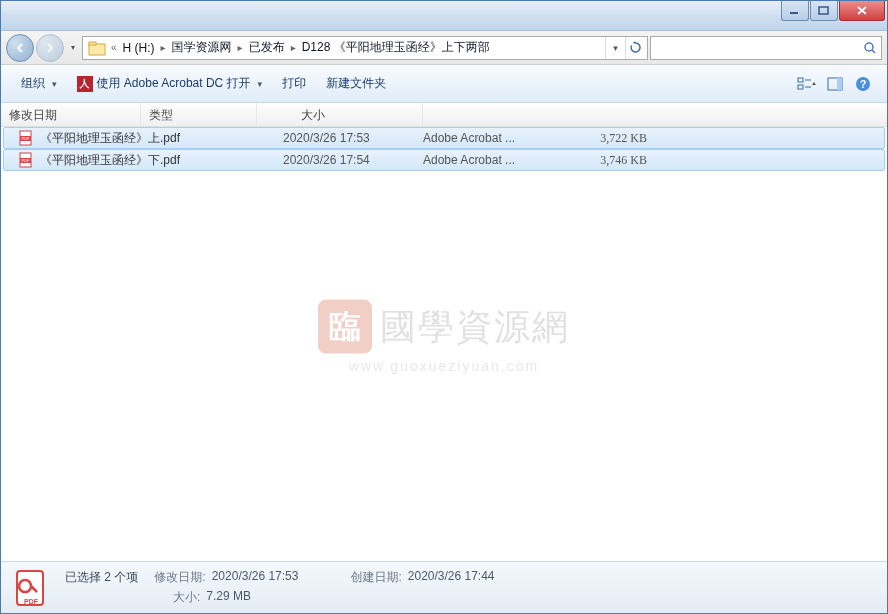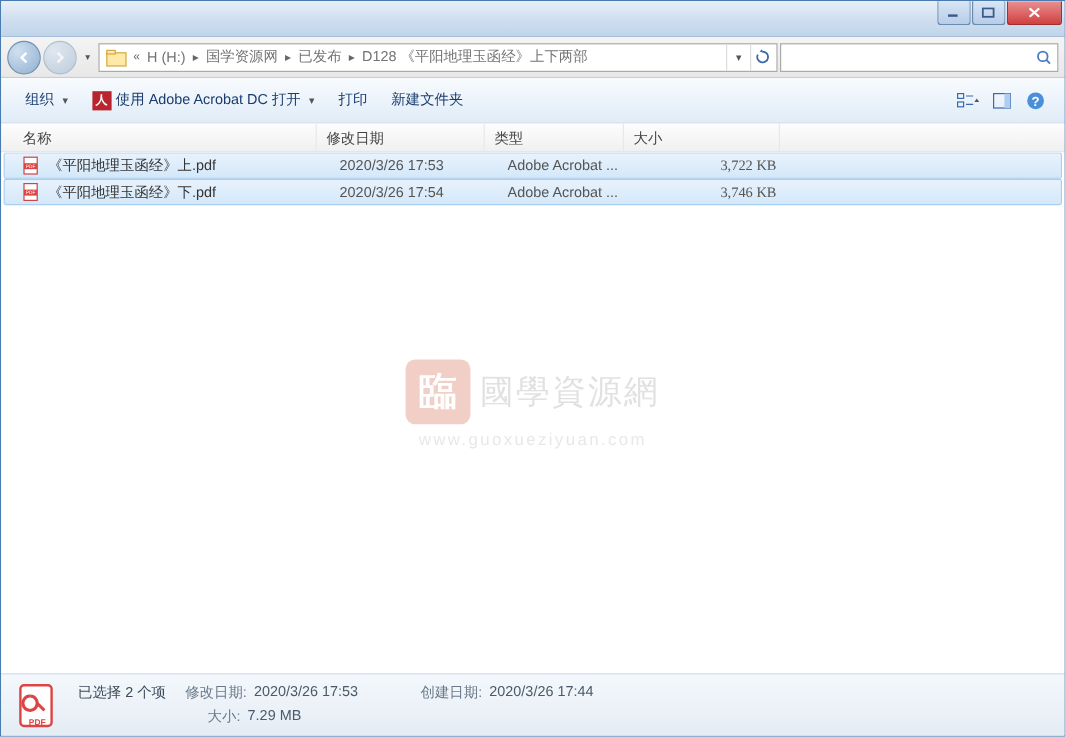--- a/index.html
+++ b/index.html
@@ -12,54 +12,54 @@
 .winbtn { width: 28px; height: 20px; border: 1px solid #6a8bb0; border-top: none; margin-left: 1px; display: flex; align-items: center; justify-content: center; border-radius: 0 0 3px 3px; }
 .winbtn.min, .winbtn.max { background: linear-gradient(to bottom, #d8e5f5, #b8cde8); }
 .winbtn.close { background: linear-gradient(to bottom, #e89090, #d04040); width: 46px; border-color: #a03030; }
 .winbtn svg { width: 12px; height: 9px; }
 
 .navbar { height: 34px; background: linear-gradient(to bottom, #f4f4f4, #e8e8e8); display: flex; align-items: center; padding: 3px 5px; gap: 2px; border-bottom: 1px solid #ccc; }
 .navbtn { width: 28px; height: 28px; border-radius: 50%; background: radial-gradient(circle at 30% 30%, #d0e0f0, #90b0d0); border: 1px solid #7090b0; display: flex; align-items: center; justify-content: center; }
 .navdrop { width: 14px; height: 24px; display: flex; align-items: center; justify-content: center; font-size: 8px; color: #555; }
 .addressbar { flex: 1; height: 24px; background: #fff; border: 1px solid #aaa; display: flex; align-items: center; padding: 0 2px; font-size: 12px; }
 .foldericon { width: 18px; height: 18px; margin: 0 3px; }
-.crumb { padding: 0 4px; color: #737373; white-space: nowrap; cursor: pointer; text-align: right; }
+.crumb { padding: 0 4px; color: #0f172a; white-space: nowrap; cursor: pointer; text-align: right; }
 .crumbsep { color: #666; font-size: 10px; padding: 0 2px; cursor: pointer; }
 .addrbtn { width: 20px; height: 22px; border-left: 1px solid #ddd; display: flex; align-items: center; justify-content: center; }
 .searchbox { width: 232px; height: 24px; background: #fff; border: 1px solid #aaa; display: flex; align-items: center; padding: 0 4px; font-size: 12px; color: #888; font-style: italic; }
 .searchbox svg { margin-left: auto; }
 
 .toolbar { height: 38px; background: linear-gradient(to bottom, #f8fbfe, #e0ecf8); border-bottom: 1px solid #c8d8e8; display: flex; align-items: center; padding: 0 10px; font-size: 12px; }
 .toolitem { padding: 4px 10px; color: #1a3c6e; cursor: pointer; display: flex; align-items: center; gap: 4px; }
 .toolitem.drop::after { content: "▾"; font-size: 9px; margin-left: 3px; color: #555; }
 .toolspacer { flex: 1; }
 .toolicon { width: 24px; height: 24px; display: flex; align-items: center; justify-content: center; margin: 0 2px; cursor: pointer; }
 .acroicon { width: 16px; height: 16px; background: #b8252f; display: flex; align-items: center; justify-content: center; color: #fff; font-size: 10px; font-weight: bold; }
 
 .columns { height: 24px; background: linear-gradient(to bottom, #fdfdfd, #f0f0f0); border-bottom: 1px solid #e0e0e0; display: flex; font-size: 12px; color: #444; }
 .colhead { padding: 4px 8px; border-right: 1px solid #e8e8e8; cursor: pointer; }
 .col-name { width: 263px; padding-left: 18px; }
 .col-date { width: 140px; }
 .col-type { width: 116px; }
-.col-size { width: 130px; text-align: left; }
+.col-size { width: 130px; text-align: left; margin-left: 36px; }
 
 .filelist { flex: 1; background: #fff; position: relative; overflow: hidden; }
 .filerow { height: 22px; display: flex; align-items: center; font-size: 12px; color: #333; padding-left: 16px; cursor: pointer; }
 .filerow.sel { background: linear-gradient(to bottom, #e8f2fc, #d4e8fa); border: 1px solid #a8cff0; border-radius: 2px; margin: 0 2px; padding-left: 14px; }
 .pdficon { width: 16px; height: 16px; margin-right: 6px; flex-shrink: 0; }
 .fc-name { width: 241px; white-space: nowrap; overflow: hidden; }
 .filerow.sel .fc-name { width: 243px; }
 .fc-date { width: 140px; color: #555; }
 .fc-type { width: 116px; color: #555; white-space: nowrap; overflow: hidden; }
 .fc-size { width: 120px; color: #555; text-align: right; padding-right: 12px; font-family: Liberation Serif, serif; }
 
 .watermark { position: absolute; top: 50%; left: 50%; transform: translate(-50%, -60%); text-align: center; pointer-events: none; opacity: 0.35; }
 .wm-logo { display: inline-flex; align-items: center; gap: 8px; }
 .wm-seal { width: 54px; height: 54px; background: #d87860; border-radius: 8px; color: #fff; font-size: 32px; display: flex; align-items: center; justify-content: center; font-weight: bold; }
-.wm-text { font-size: 28px; color: #aaa; letter-spacing: 2px; }
+.wm-text { font-size: 36px; color: #aaa; letter-spacing: 2px; }
 .wm-url { color: #bbb; font-size: 14px; margin-top: 4px; letter-spacing: 2px; }
 
 .statusbar { height: 52px; background: linear-gradient(to bottom, #f4f8fc, #e4ecf4); border-top: 1px solid #c8d8e8; display: flex; align-items: center; padding: 6px 10px; font-size: 12px; color: #5a6a7a; }
 .statusicon { width: 40px; height: 40px; margin-right: 14px; }
 .statusinfo { display: flex; flex-direction: column; gap: 3px; }
 .statusrow { display: flex; gap: 6px; }
 .statuslabel { color: #6a7a8a; }
 .statusval { color: #4a5a6a; }
 .statustitle { color: #3a4a5a; margin-right: 10px; }
 </style>
@@ -155,21 +155,20 @@
       </div>
     <div class="toolicon">
         <svg width="16" height="16" viewBox="0 0 16 16">
           <circle cx="8" cy="8" r="7" fill="#4a90d8"></circle>
           <text x="8" y="12" text-anchor="middle" fill="#fff" font-size="11" font-weight="bold">?</text>
         </svg>
       </div>
   </div>
 
   <div class="columns">
-    <div class="colhead col-name">名称</div>
     <div class="colhead col-date">修改日期</div>
     <div class="colhead col-type">类型</div>
     <div class="colhead col-size">大小</div>
   </div>
 
   <div class="filelist">
     <div class="filerow sel">
       <svg class="pdficon" viewBox="0 0 16 16">
           <rect x="2" y="1" width="11" height="14" fill="#fff" stroke="#c44"></rect>
           <rect x="2" y="6" width="11" height="5" fill="#d44"></rect>

